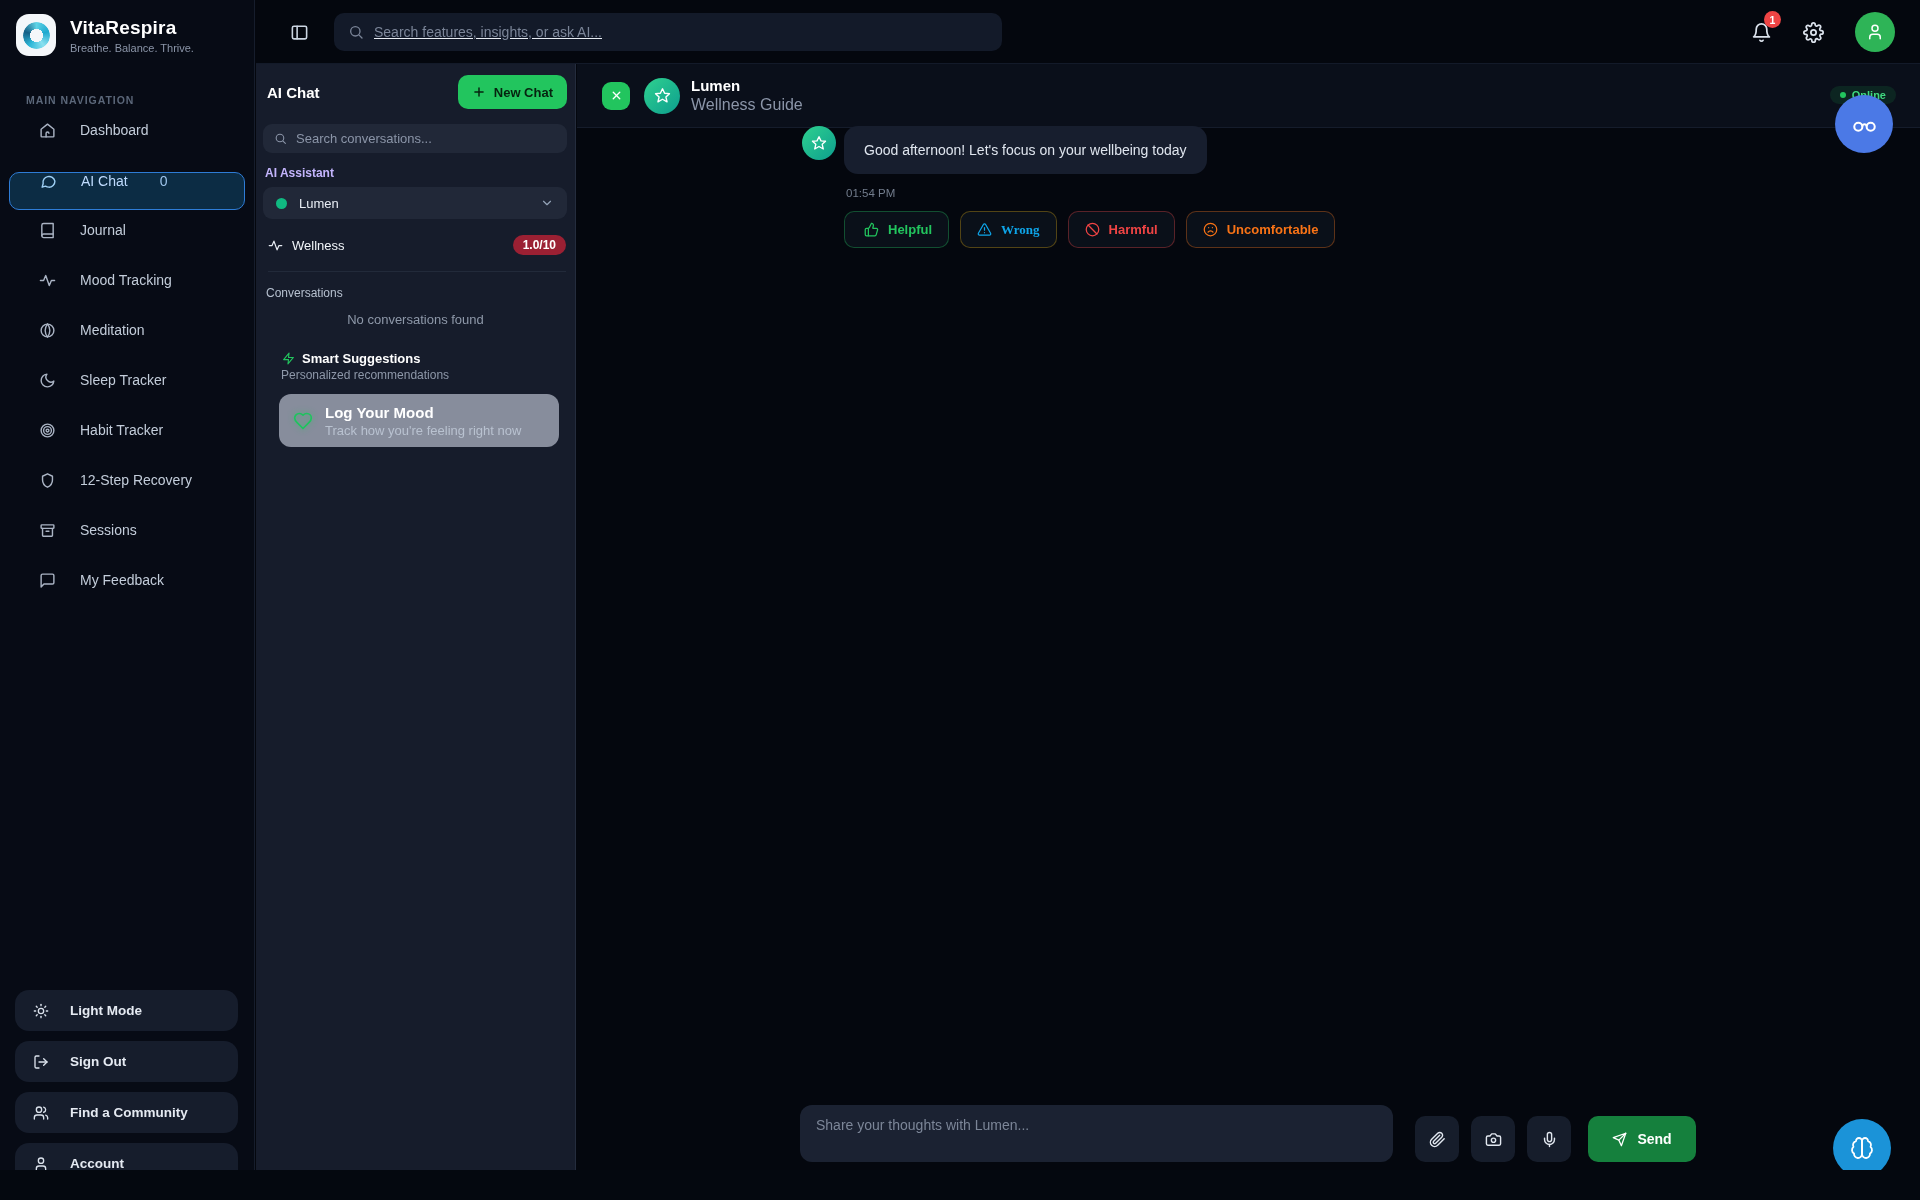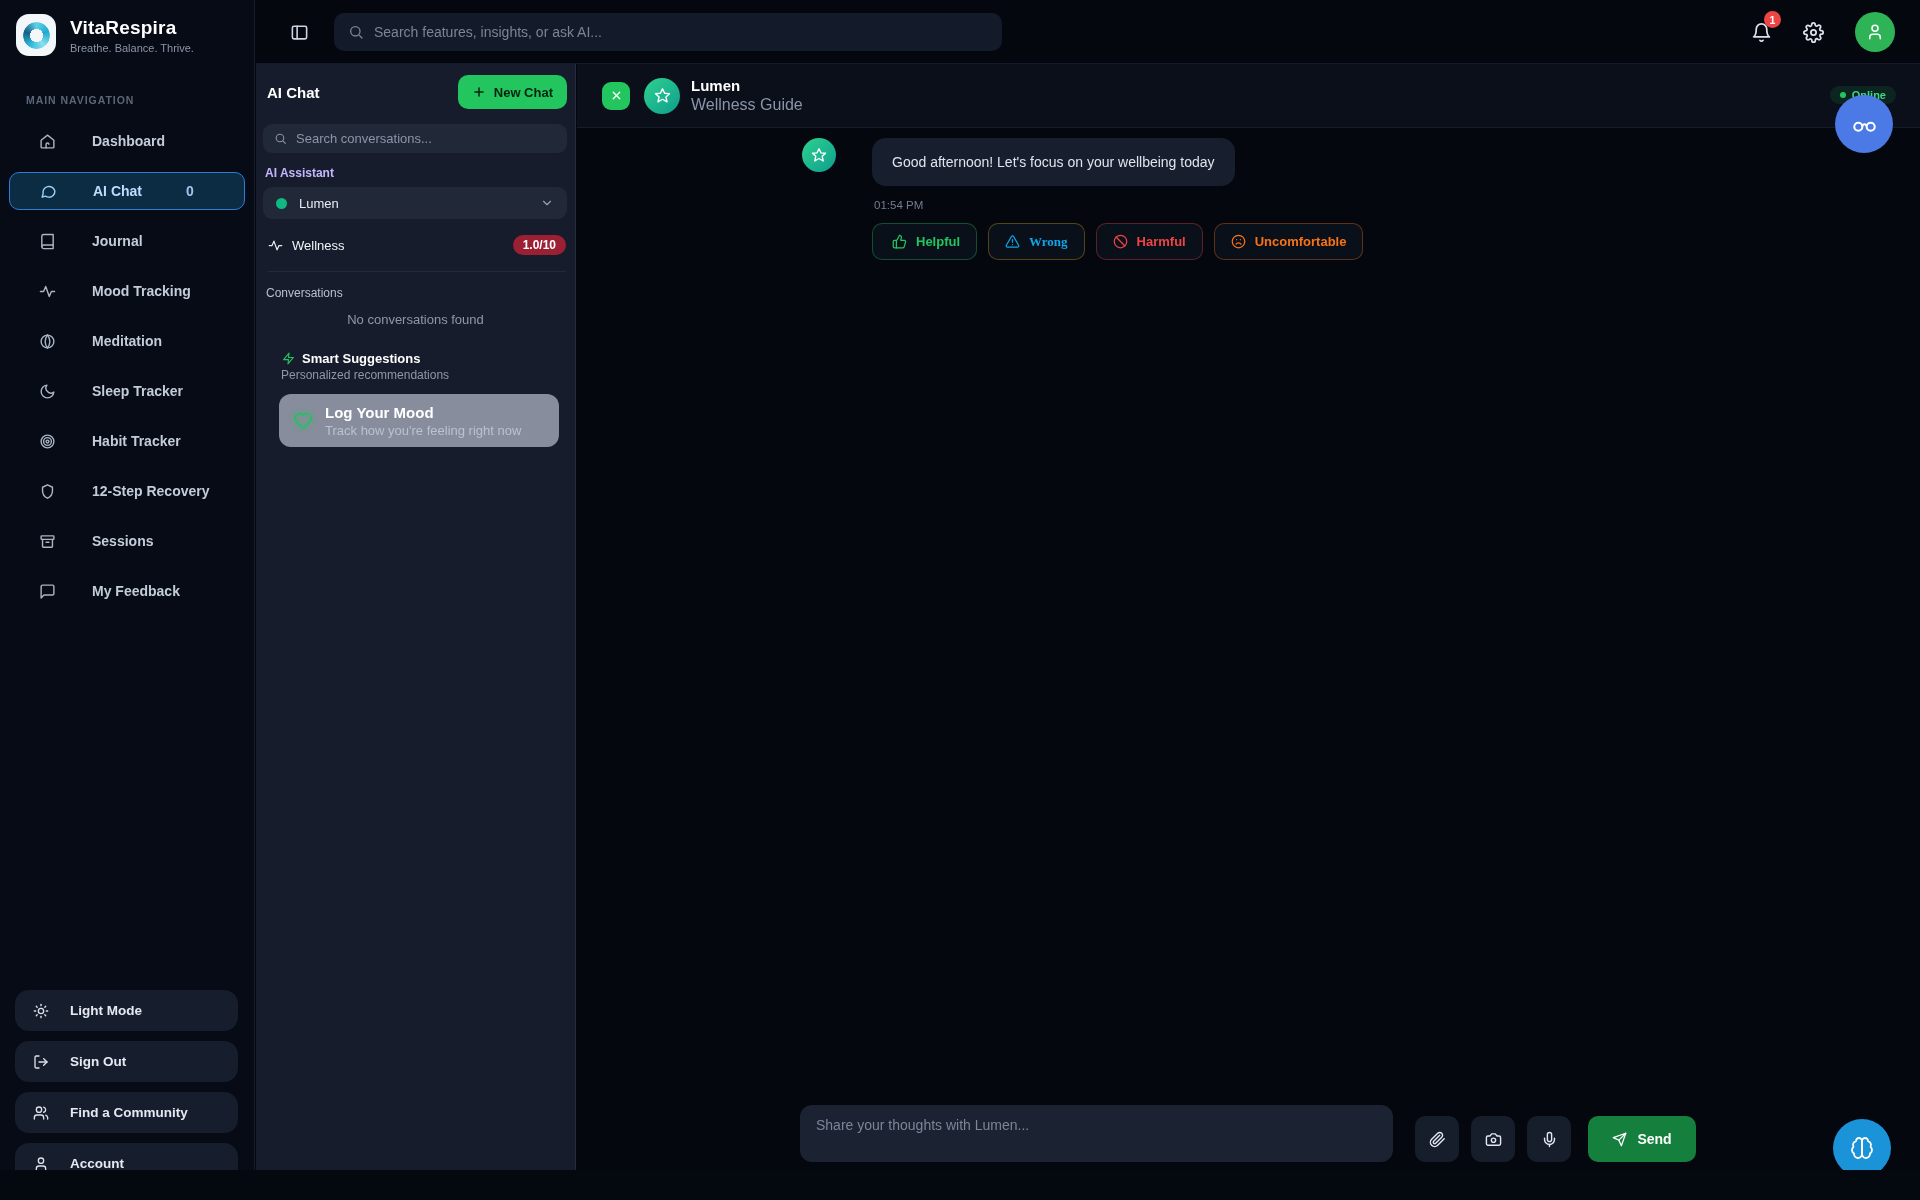--- a/index.html
+++ b/index.html
@@ -11,37 +11,37 @@
   .sidebar { position:absolute; left:0; top:0; width:255px; height:1200px; background:#070b15; border-right:1px solid #161d2c; }
   .brand { display:flex; align-items:center; gap:14px; padding:14px 0 0 16px; }
   .logo { width:40px; height:42px; border-radius:13px; background:#f4f7fa; display:flex; align-items:center; justify-content:center; }
   .logo-ring { width:27px; height:27px; border-radius:50%;
     background:conic-gradient(#5fd3e6,#1fa9cf,#8ae0ef,#2db7d8,#155f86,#5fd3e6);
     -webkit-mask:radial-gradient(circle,transparent 34%,#000 35%); mask:radial-gradient(circle,transparent 34%,#000 35%); }
   .brand-name { font-size:19px; font-weight:bold; letter-spacing:.2px; color:#ffffff; }
   .brand-tagline { font-size:11px; color:#8b95a8; margin-top:3px; }
   .nav-section-label { margin:38px 0 0 26px; font-size:10.5px; font-weight:bold; letter-spacing:.09em; color:#5b6779; }
   .nav { margin-top:16px; padding:0 16px; }
-  .nav-item { position:relative; display:flex; align-items:center; gap:36px; height:38px; margin-bottom:12px;
-    padding-left:23px; color:#c3cdda; font-size:14px; border-radius:10px; cursor:pointer;font-weight:bold; }
+  .nav-item { position:relative; display:flex; align-items:flex-start; gap:24px; height:38px; margin-bottom:12px;
+    padding-left:23px; color:#c3cdda; font-size:14px; border-radius:10px; cursor:pointer; }
   .nav-item svg { width:17px; height:17px; flex:0 0 auto; color:#aab4c4; }
   .nav-item.active { background:#0c2c44; border:1px solid #2e7cd6; color:#bfdbfe; margin-left:-7px; margin-right:-7px; padding-left:30px; }
   .nav-item.active svg { color:#9fd0f5; }
   .nav-count { margin-left:8px; color:#9fc5ec; font-size:14px; }
   .sidebar-footer { position:absolute; left:15px; bottom:16px; width:223px; display:flex; flex-direction:column; gap:10px; }
   .foot-btn { display:flex; align-items:center; gap:21px; height:41px; border-radius:14px; background:#161d2c;
     color:#e5eaf2; font-size:13.5px; font-weight:bold; padding-left:18px; border:none; cursor:pointer; text-align:left; }
   .foot-btn svg { width:16px; height:16px; color:#dbe2ec; }
 
   
   .topbar { position:absolute; left:256px; top:0; right:0; height:64px; background:#04070e; border-bottom:1px solid #131a29; }
   .panel-toggle { position:absolute; left:34px; top:22px; width:20px; height:20px; background:none; border:none; color:#cbd5e1; cursor:pointer; }
   .panel-toggle svg { width:19px; height:19px; }
   .topbar-search { position:absolute; left:78px; top:13px; width:668px; height:38px; background:#131a29; border-radius:10px;
-    display:flex; align-items:center; gap:10px; padding:0 14px; }
+    display:flex; align-items:center; gap:10px; padding:0 14px;text-decoration:underline; }
   .topbar-search svg { width:16px; height:16px; color:#7b8598; flex:0 0 auto; }
   .topbar-search input { flex:1; background:transparent; border:none; outline:none; color:#d6dde8; font-size:14px;
     font-family:inherit; }
   .topbar-search input::placeholder { color:#7b8598; }
   .topbar-right { position:absolute; right:25px; top:0; height:64px; display:flex; align-items:center; gap:30px; }
   .icon-plain { position:relative; background:none; border:none; color:#dbe2ec; cursor:pointer; width:22px; height:22px; }
   .icon-plain svg { width:21px; height:21px; }
   .notif-badge { position:absolute; top:-10px; right:-8px; min-width:17px; height:17px; border-radius:50%;
     background:#ef4444; color:#fff; font-size:10.5px; font-weight:bold; display:flex; align-items:center; justify-content:center; }
   .topbar-avatar { width:40px; height:40px; border-radius:50%; background:#2eb457; display:flex; align-items:center; justify-content:center; cursor:pointer; }
@@ -91,21 +91,21 @@
     background:linear-gradient(135deg,#2fd18f,#0d9e8e); display:flex; align-items:center; justify-content:center; }
   .chat-avatar svg { width:17px; height:17px; color:#ffffff; }
   .chat-id { margin-left:11px; }
   .chat-name { font-size:15px; font-weight:bold; color:#ffffff; }
   .chat-role { font-size:16px; color:#8b95a8; margin-top:2px; }
   .online-pill { position:absolute; right:24px; top:22px; display:flex; align-items:center; gap:6px;
     background:rgba(34,197,94,.12); border-radius:999px; padding:3px 10px; }
   .online-dot { width:6px; height:6px; border-radius:50%; background:#22c55e; }
   .online-text { font-size:11px; font-weight:bold; color:#3fd97f; }
 
-  .message-group { position:absolute; left:225px; top:74px; display:flex; gap:36px; }
+  .message-group { position:absolute; left:225px; top:62px; display:flex; gap:8px; }
   .msg-avatar { width:34px; height:34px; border-radius:50%; background:linear-gradient(135deg,#2fd18f,#0d9e8e);
     display:flex; align-items:center; justify-content:center; flex:0 0 auto; }
   .msg-avatar svg { width:16px; height:16px; color:#ffffff; }
   .bubble { background:#171e2e; border-radius:14px; padding:16px 20px; font-size:14px; color:#dfe5ee; width:fit-content; }
   .timestamp { margin:13px 0 0 2px; font-size:11.5px; color:#737d8d; }
   .feedback-row { display:flex; gap:11px; margin-top:12px; }
   .fb-btn { display:flex; align-items:center; gap:9px; height:37px; padding:0 16px; background:#0a1019;
     border-radius:10px; font-size:13px; font-weight:bold; cursor:pointer; }
   .fb-btn svg { width:15px; height:15px; }
   .fb-green  { color:#22c55e; border:1px solid rgba(34,197,94,.35);padding-left:19px; }

